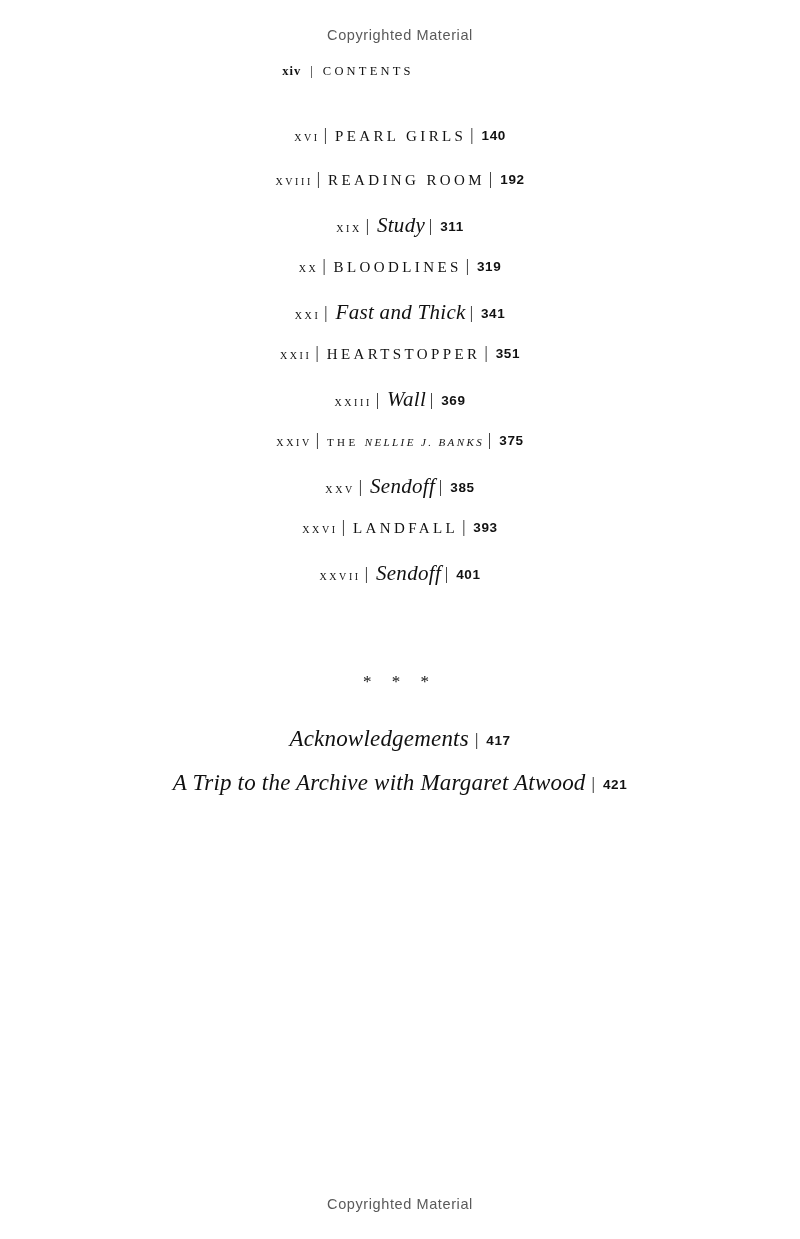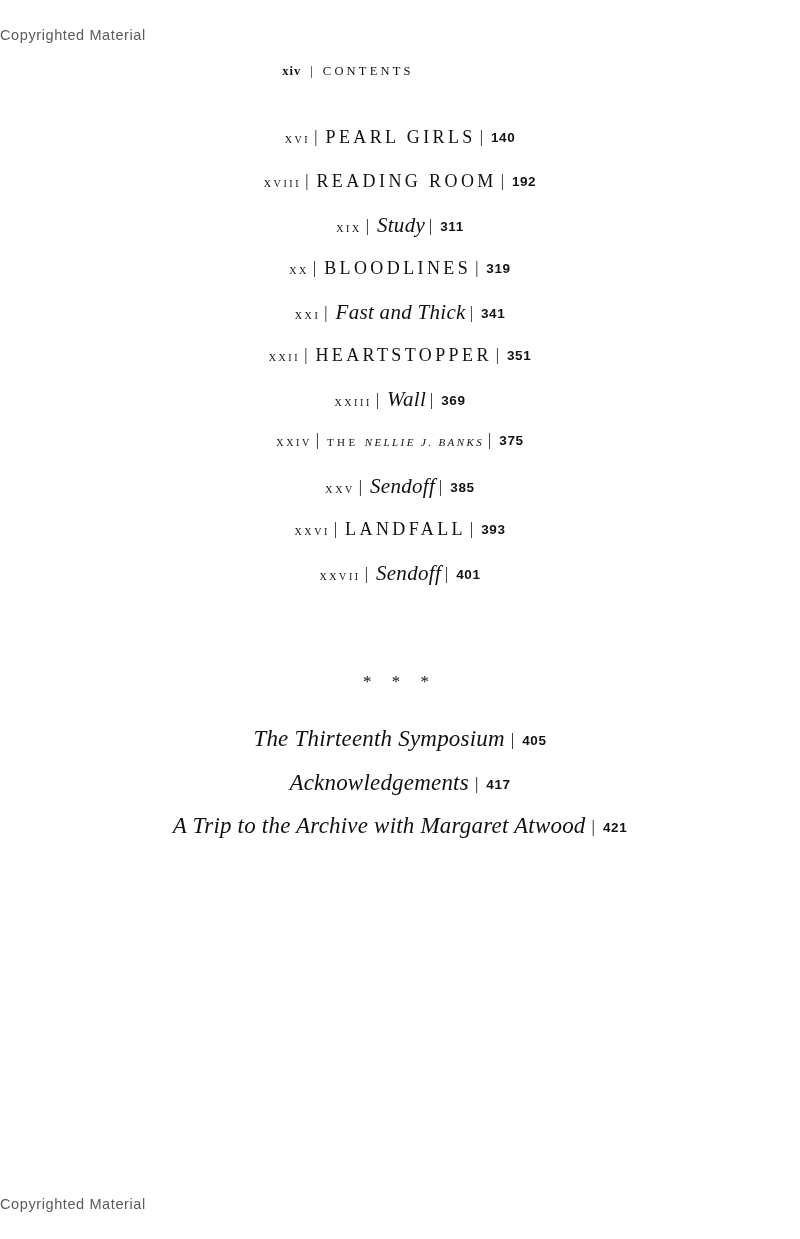--- a/index.html
+++ b/index.html
@@ -20,21 +20,21 @@
     position: relative;
     width: 800px;
     height: 1239px;
     box-sizing: border-box;
   }
 
   .watermark {
     position: absolute;
     left: 0;
     width: 800px;
-    text-align: left;
+    text-align: center;
     font-family: "Liberation Sans", sans-serif;
     font-size: 14.5px;
     letter-spacing: 0.6px;
     color: #5a5a5a;
   }
   .watermark.top { top: 27px; }
   .watermark.bottom { top: 1196px; }
 
   .running-head {
     position: absolute;
@@ -91,21 +91,21 @@
     display: inline-block;
     margin: 0 8px 0 4px;
     font-size: 16px;
     color: #111;
     position: relative;
     top: -1px;
   }
 
   .title-caps {
     font-family: "Liberation Serif", serif;
-    font-size: 18px;
+    font-size: 15px;
     letter-spacing: 3.4px;
     text-transform: uppercase;
   }
 
   .title-ital {
     font-family: "Liberation Serif", serif;
     font-style: italic;
     font-size: 21px;
     letter-spacing: 0.3px;
   }
@@ -222,23 +222,20 @@
     <div class="toc-entry">
       <span class="roman">XXVII</span><span class="bar">|</span><span class="title-ital">Sendoff</span><span class="bar">|</span><span class="folio-num">401</span>
     </div>
 
   </div>
 
   <div class="ornament">* * *</div>
 
   <div class="backmatter">
 
-    <div class="back-entry">
-      <span class="back-title">The Thirteenth Symposium</span><span class="bar">|</span><span class="folio-num">405</span>
-    </div>
 
     <div class="back-entry">
       <span class="back-title">Acknowledgements</span><span class="bar">|</span><span class="folio-num">417</span>
     </div>
 
     <div class="back-entry">
       <span class="back-title">A Trip to the Archive with Margaret Atwood</span><span class="bar">|</span><span class="folio-num">421</span>
     </div>
 
   </div>

